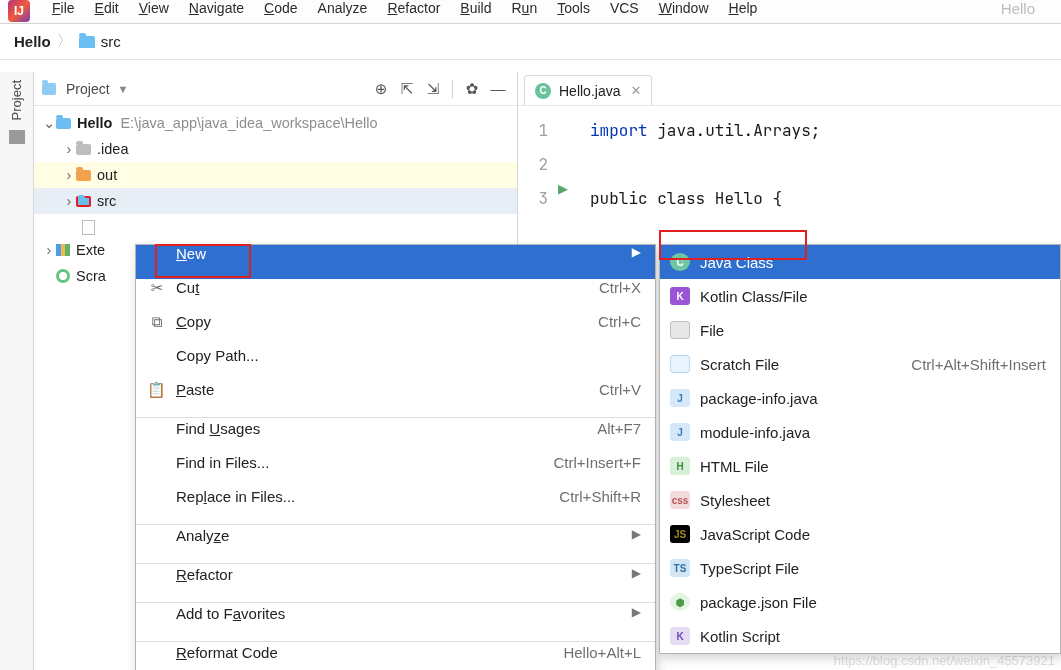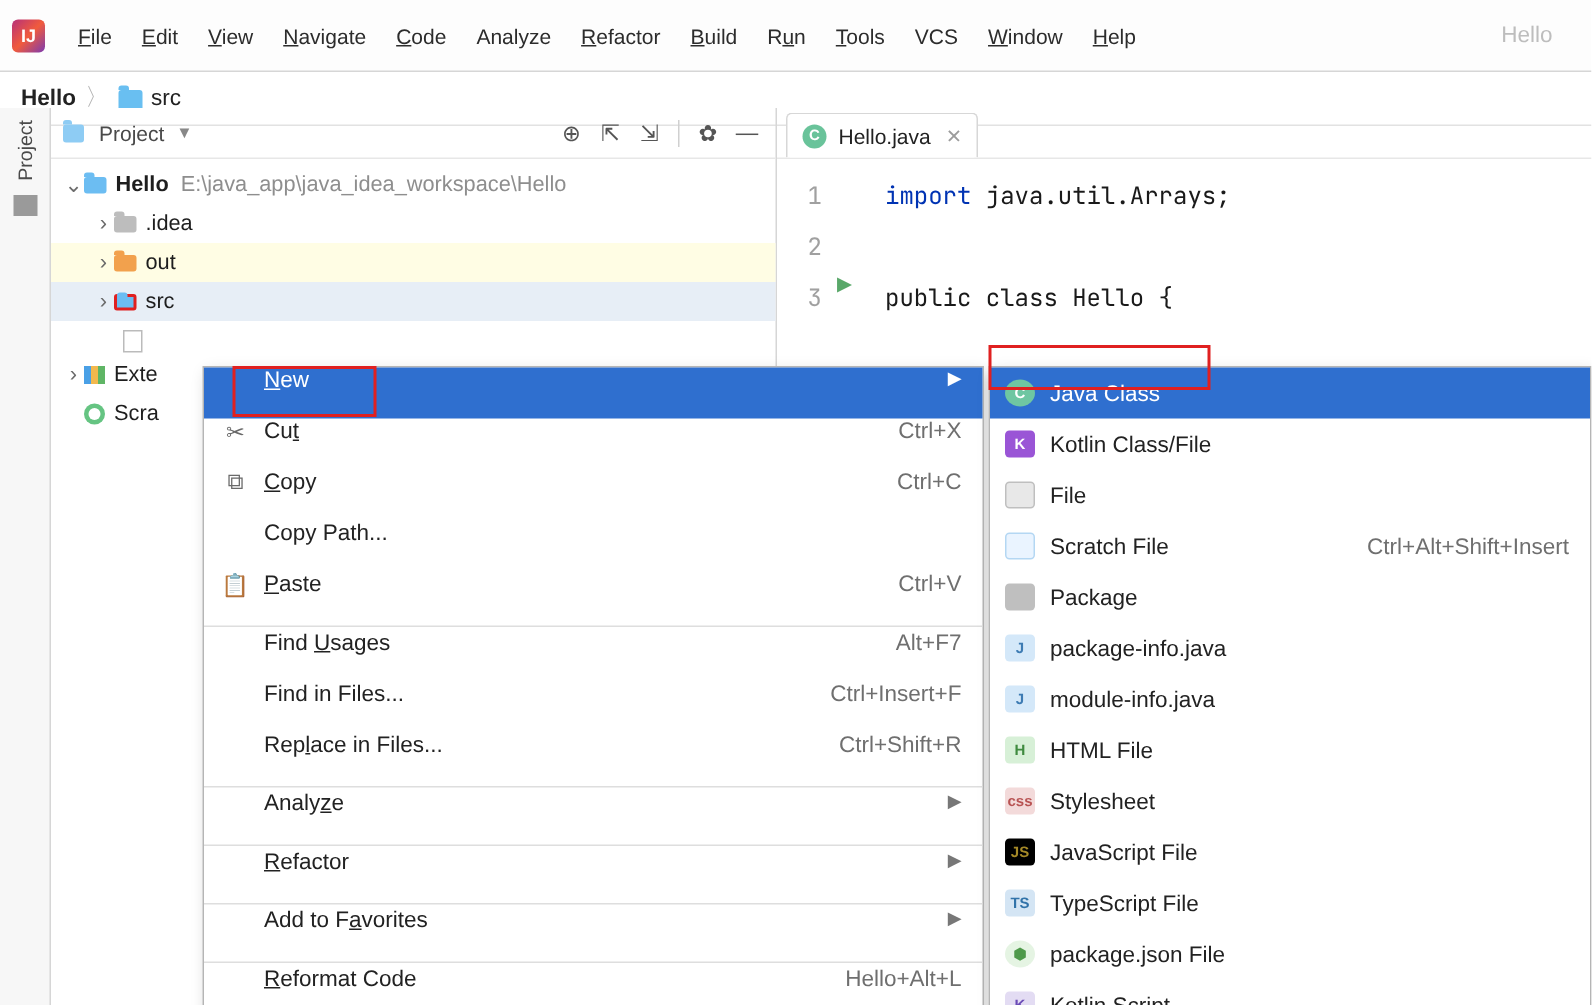--- a/index.html
+++ b/index.html
@@ -11,22 +11,22 @@
     height: 670px;
     overflow: hidden;
     position: relative;
     color: #222;
   }
   .u { text-decoration: underline; }
 
   
   .menubar {
     display: flex;
-    align-items: center;
-    height: 48px;
+    align-items: flex-start;
+    height: 24px;
     padding: 0 8px;
     border-bottom: 1px solid #d6d6d6;
     background: #fdfdfd;
   }
   .app-logo {
     width: 22px; height: 22px;
     margin-right: 12px;
     background: linear-gradient(135deg,#b6307a 0%,#f15b3c 50%,#7c3ab1 100%);
     border-radius: 4px;
     display:flex;align-items:center;justify-content:center;
@@ -391,42 +391,38 @@
     <div class="subrow">
       <span class="sub-icon i-file"></span>
       <span class="sub-label">File</span>
     </div>
     <div class="subrow">
       <span class="sub-icon i-scratch"></span>
       <span class="sub-label">Scratch File</span>
       <span class="sub-sc">Ctrl+Alt+Shift+Insert</span>
     </div>
     <div class="subrow">
-      <span class="sub-icon i-pkg"></span>
-      <span class="sub-label">Package</span>
-    </div>
-    <div class="subrow">
       <span class="sub-icon i-info">J</span>
       <span class="sub-label">package-info.java</span>
     </div>
     <div class="subrow">
       <span class="sub-icon i-info">J</span>
       <span class="sub-label">module-info.java</span>
     </div>
     <div class="subrow">
       <span class="sub-icon i-html">H</span>
       <span class="sub-label">HTML File</span>
     </div>
     <div class="subrow">
       <span class="sub-icon i-css">css</span>
       <span class="sub-label">Stylesheet</span>
     </div>
     <div class="subrow">
       <span class="sub-icon i-js">JS</span>
-      <span class="sub-label">JavaScript File</span>
+      <span class="sub-label">JavaScript Code</span>
     </div>
     <div class="subrow">
       <span class="sub-icon i-ts">TS</span>
       <span class="sub-label">TypeScript File</span>
     </div>
     <div class="subrow">
       <span class="sub-icon i-json">⬢</span>
       <span class="sub-label">package.json File</span>
     </div>
     <div class="subrow">

